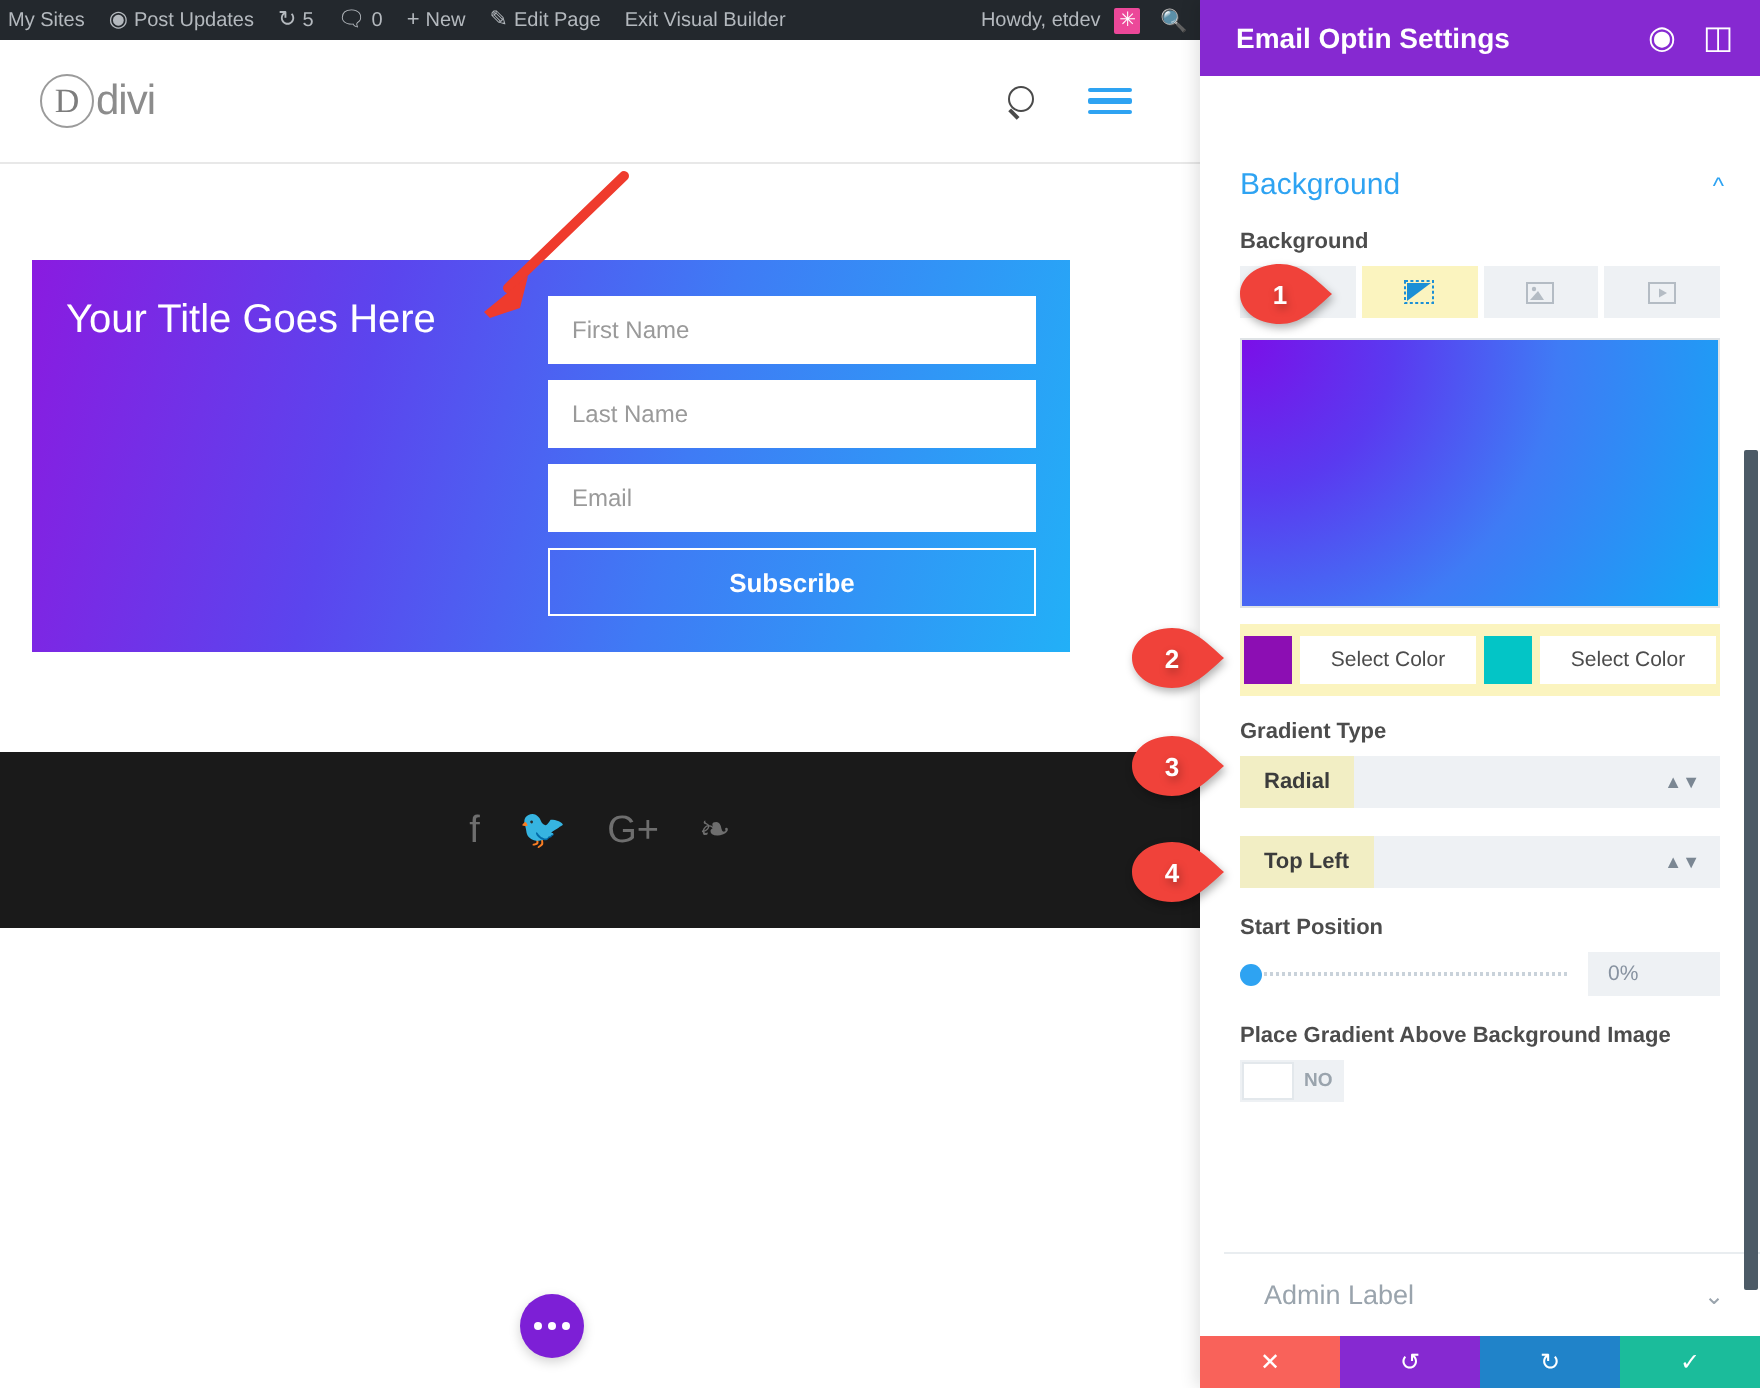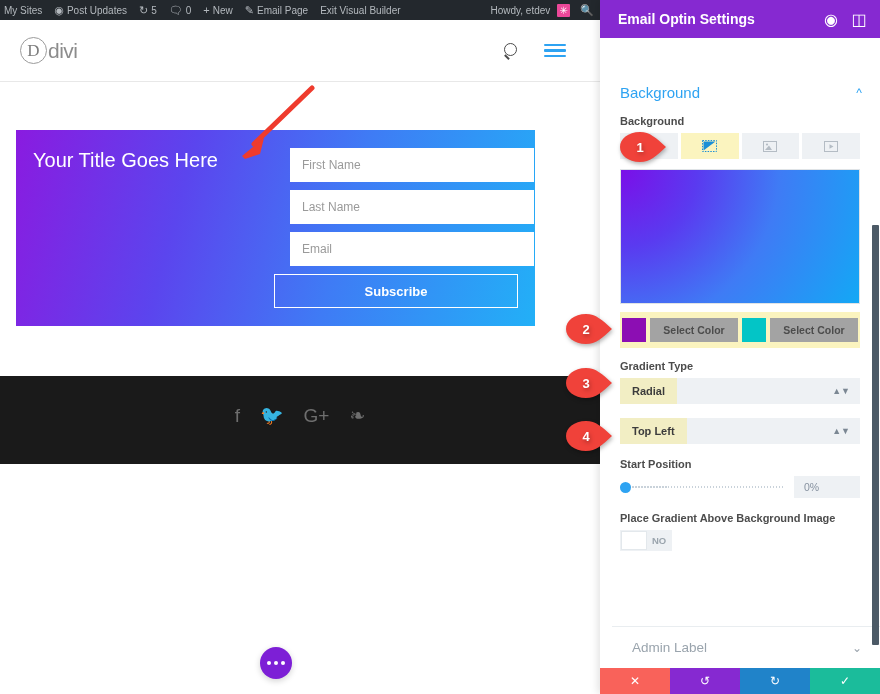--- a/index.html
+++ b/index.html
@@ -68,21 +68,21 @@
   }
   .optin-left { width: 258px; padding: 18px 14px 0 17px; }
   .optin-title {
     color: #fff; font-size: 20px; font-weight: normal; line-height: 1.2; margin-bottom: 9px;
   }
   .optin-body { color: #fff; font-size: 11.3px; line-height: 1.55; font-weight: bold; }
   .optin-right { flex: 1; padding: 18px 17px 0 0; }
   .optin-field {
     width: 100%; height: 34px; background: #fff; border: 1px solid #fff;
     margin-bottom: 8px; display: flex; align-items: center; padding-left: 11px;
-    font-size: 12px; color: #9a9a9a; margin-left: 16px;
+    font-size: 12px; color: #9a9a9a;
   }
   .optin-btn {
     width: 100%; height: 34px; border: 1.5px solid #fff; color: #fff;
     font-size: 13px; font-weight: bold; display: flex; align-items: center;
     justify-content: center; margin-top: 3px;
   }
 
   .arrow-anno { position: absolute; left: 230px; top: 80px; width: 110px; height: 90px; pointer-events: none; }
 
   
@@ -156,22 +156,22 @@
     background: radial-gradient(circle at 0% 0%, #7b0fe8 0%, #5a3af0 28%, #3f7bf5 58%, #13a8f5 100%);
     border: 1px solid #dfe3e6;
   }
 
   .color-row {
     display: flex; align-items: center; gap: 4px; background: #fbf4bf;
     padding: 6px 2px; margin-top: 8px;
   }
   .swatch { width: 24px; height: 24px; flex: 0 0 24px; }
   .select-color {
-    flex: 1; height: 24px; background: #a3a3a3; display: flex; align-items: center;
-    justify-content: center; font-size: 10.5px; color: #4c4c4c; font-weight: bold;
+    flex: 1; height: 24px; background: #ffffff; display: flex; align-items: center;
+    justify-content: center; font-size: 10.5px; color: #4c4c4c; font-weight: normal;
   }
 
   .select-wrap { display: flex; height: 26px; margin-top: 2px; position: relative; }
   .select-val {
     background: #f2eec4; display: flex; align-items: center; padding: 0 12px;
     font-size: 11px; color: #3c3c3c; font-weight: bold;
   }
   .select-rest {
     flex: 1; background: #eef1f4; display: flex; align-items: center;
     justify-content: flex-end; padding-right: 10px; color: #7b8793; font-size: 9px;
@@ -255,21 +255,21 @@
     <div class="ab-item">
       <span class="ab-ico">🗨</span>
       <span class="ab-count">0</span>
     </div>
     <div class="ab-item">
       <span class="ab-ico">+</span>
       <span>New</span>
     </div>
     <div class="ab-item">
       <span class="ab-ico">✎</span>
-      <span>Email Page</span>
+      <span>Edit Page</span>
     </div>
     <div class="ab-item">
       <span>Exit Visual Builder</span>
     </div>
     <div class="ab-spacer"></div>
     <div class="ab-item">
       <span>Howdy, etdev</span>
       <span class="ab-avatar">✳</span>
     </div>
     <div class="ab-item ab-search">

